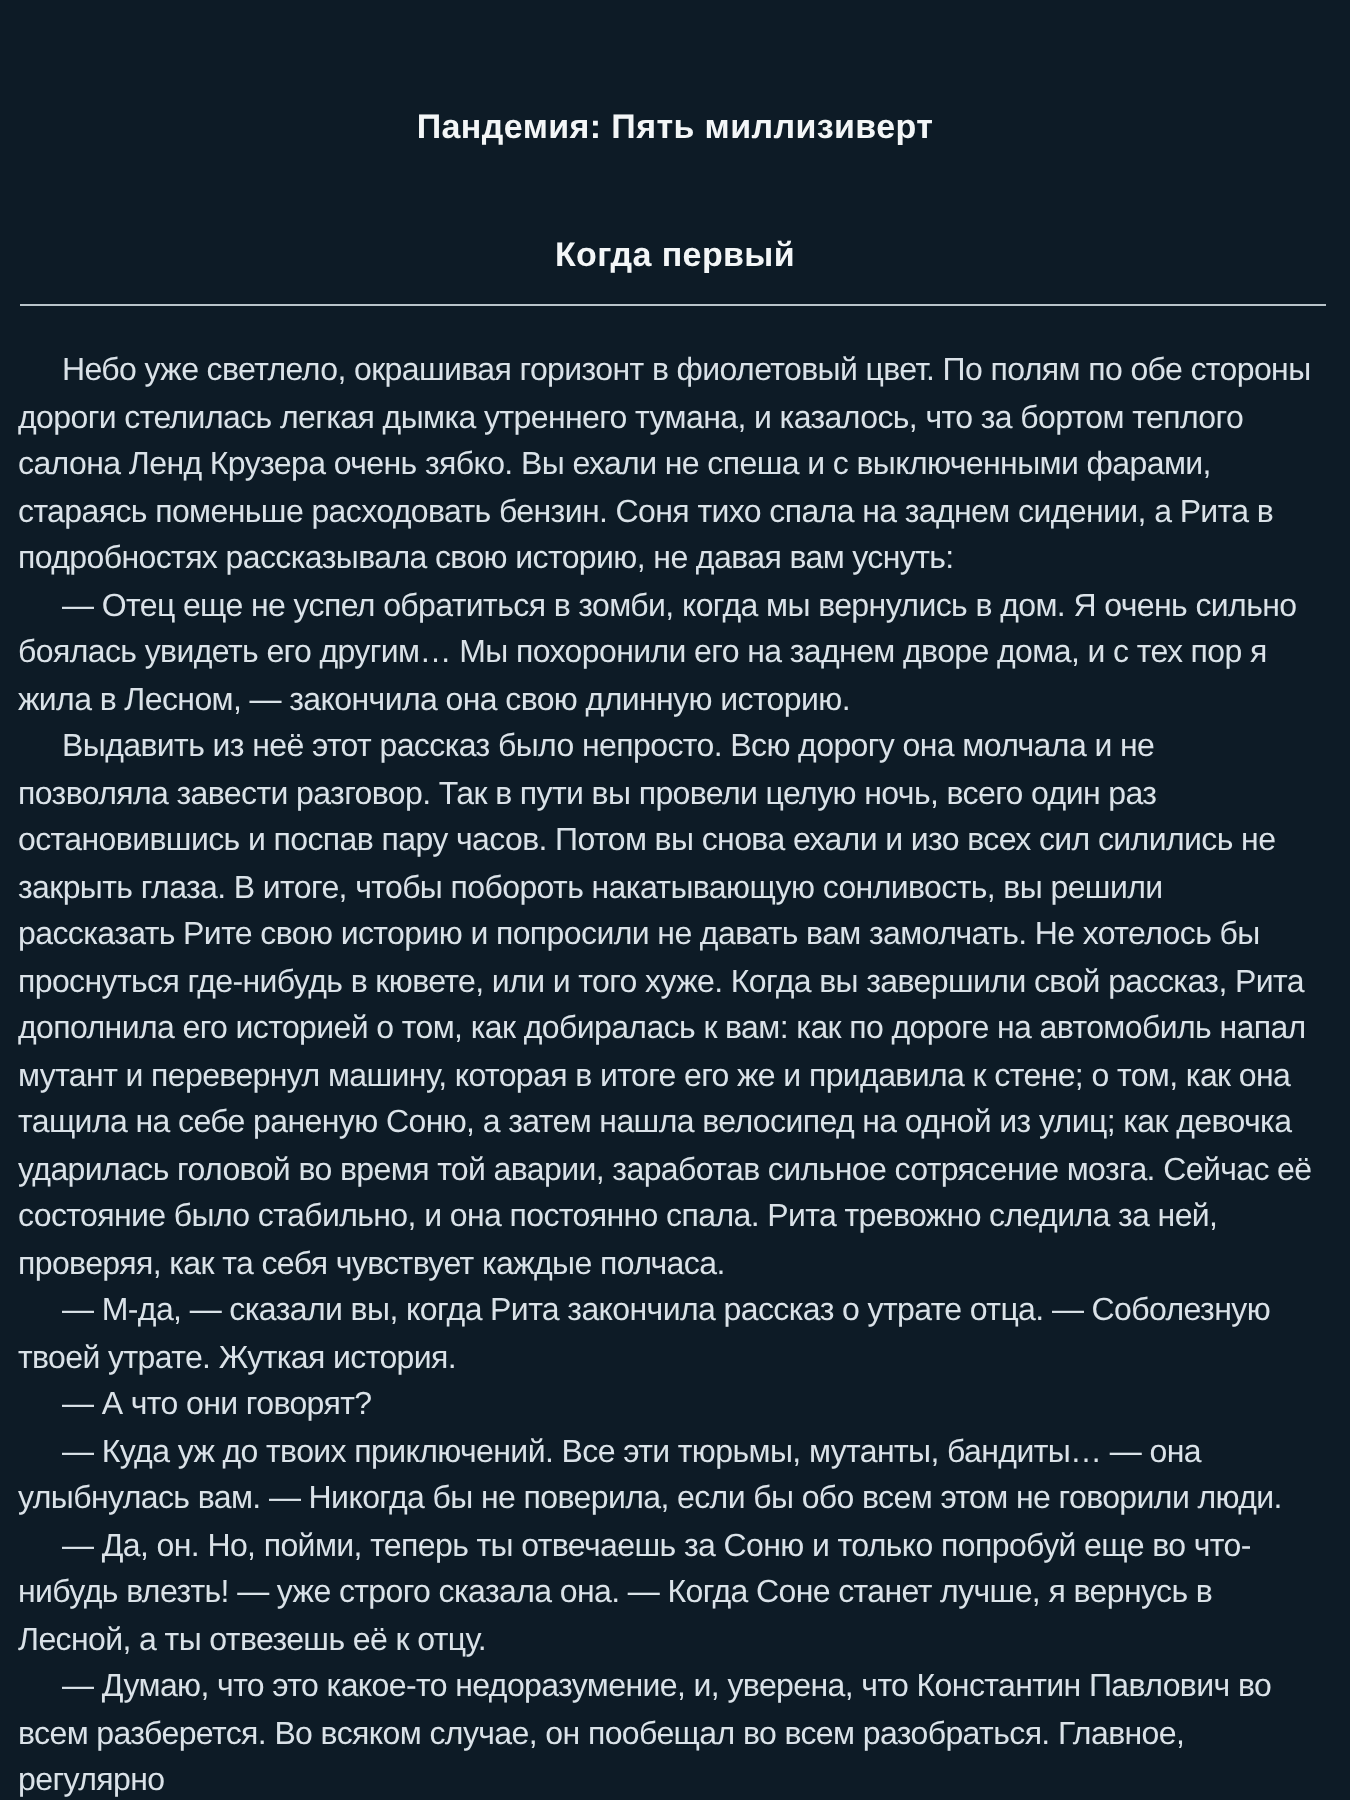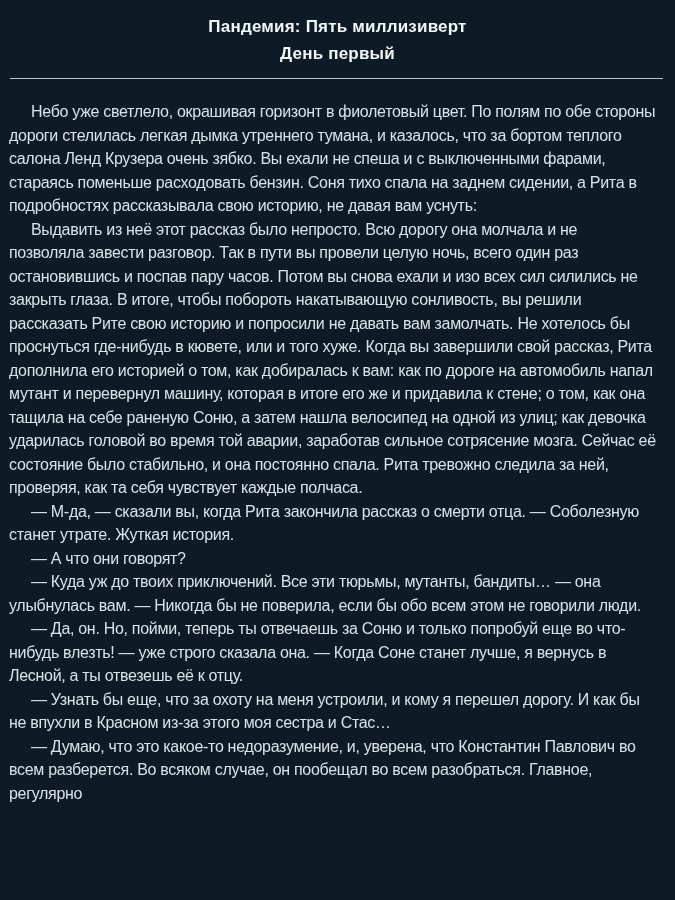--- a/index.html
+++ b/index.html
@@ -20,20 +20,21 @@
   header{
     padding-top:13px;
     text-align:center;
     color:var(--title_text,#f3f6f7);
   }
   .title-line{
     font-size:17px;
     font-weight:bold;
     line-height:27px;
     letter-spacing:0.2px;
+    margin-top:37px;
   }
   .divider{
     border:none;
     border-top:1.5px solid var(--divider,#ccd7dd);
     margin:11px 12px 0 10px;
     opacity:0.9;
   }
   .story{
     padding:21px 19px 0 9px;
     color:var(--body_text,#dae2e8);
@@ -47,28 +48,28 @@
     padding:0;
     text-indent:22px;
   }
 </style>
 </head>
 <body>
 
 <div class="page">
   <header>
     <div class="title-line">Пандемия: Пять миллизиверт</div>
-    <div class="title-line">День первый</div>
+    <div class="title-line">Когда первый</div>
   </header>
 
   <hr class="divider">
 
   <main class="story">
       <p>Небо уже светлело, окрашивая горизонт в фиолетовый цвет. По полям по обе стороны дороги стелилась легкая дымка утреннего тумана, и казалось, что за бортом теплого салона Ленд Крузера очень зябко. Вы ехали не спеша и с выключенными фарами, стараясь поменьше расходовать бензин. Соня тихо спала на заднем сидении, а Рита в подробностях рассказывала свою историю, не давая вам уснуть:</p>
+      <p>— Отец еще не успел обратиться в зомби, когда мы вернулись в дом. Я очень сильно боялась увидеть его другим… Мы похоронили его на заднем дворе дома, и с тех пор я жила в Лесном, — закончила она свою длинную историю.</p>
       <p>Выдавить из неё этот рассказ было непросто. Всю дорогу она молчала и не позволяла завести разговор. Так в пути вы провели целую ночь, всего один раз остановившись и поспав пару часов. Потом вы снова ехали и изо всех сил силились не закрыть глаза. В итоге, чтобы побороть накатывающую сонливость, вы решили рассказать Рите свою историю и попросили не давать вам замолчать. Не хотелось бы проснуться где-нибудь в кювете, или и того хуже. Когда вы завершили свой рассказ, Рита дополнила его историей о том, как добиралась к вам: как по дороге на автомобиль напал мутант и перевернул машину, которая в итоге его же и придавила к стене; о том, как она тащила на себе раненую Соню, а затем нашла велосипед на одной из улиц; как девочка ударилась головой во время той аварии, заработав сильное сотрясение мозга. Сейчас её состояние было стабильно, и она постоянно спала. Рита тревожно следила за ней, проверяя, как та себя чувствует каждые полчаса.</p>
-      <p>— М-да, — сказали вы, когда Рита закончила рассказ о смерти отца. — Соболезную станет утрате. Жуткая история.</p>
+      <p>— М-да, — сказали вы, когда Рита закончила рассказ о утрате отца. — Соболезную твоей утрате. Жуткая история.</p>
       <p>— А что они говорят?</p>
       <p>— Куда уж до твоих приключений. Все эти тюрьмы, мутанты, бандиты… — она улыбнулась вам. — Никогда бы не поверила, если бы обо всем этом не говорили люди.</p>
       <p>— Да, он. Но, пойми, теперь ты отвечаешь за Соню и только попробуй еще во что-нибудь влезть! — уже строго сказала она. — Когда Соне станет лучше, я вернусь в Лесной, а ты отвезешь её к отцу.</p>
-      <p>— Узнать бы еще, что за охоту на меня устроили, и кому я перешел дорогу. И как бы не впухли в Красном из-за этого моя сестра и Стас…</p>
       <p>— Думаю, что это какое-то недоразумение, и, уверена, что Константин Павлович во всем разберется. Во всяком случае, он пообещал во всем разобраться. Главное, регулярно</p>
     </main>
 </div>
 
 </body></html>

